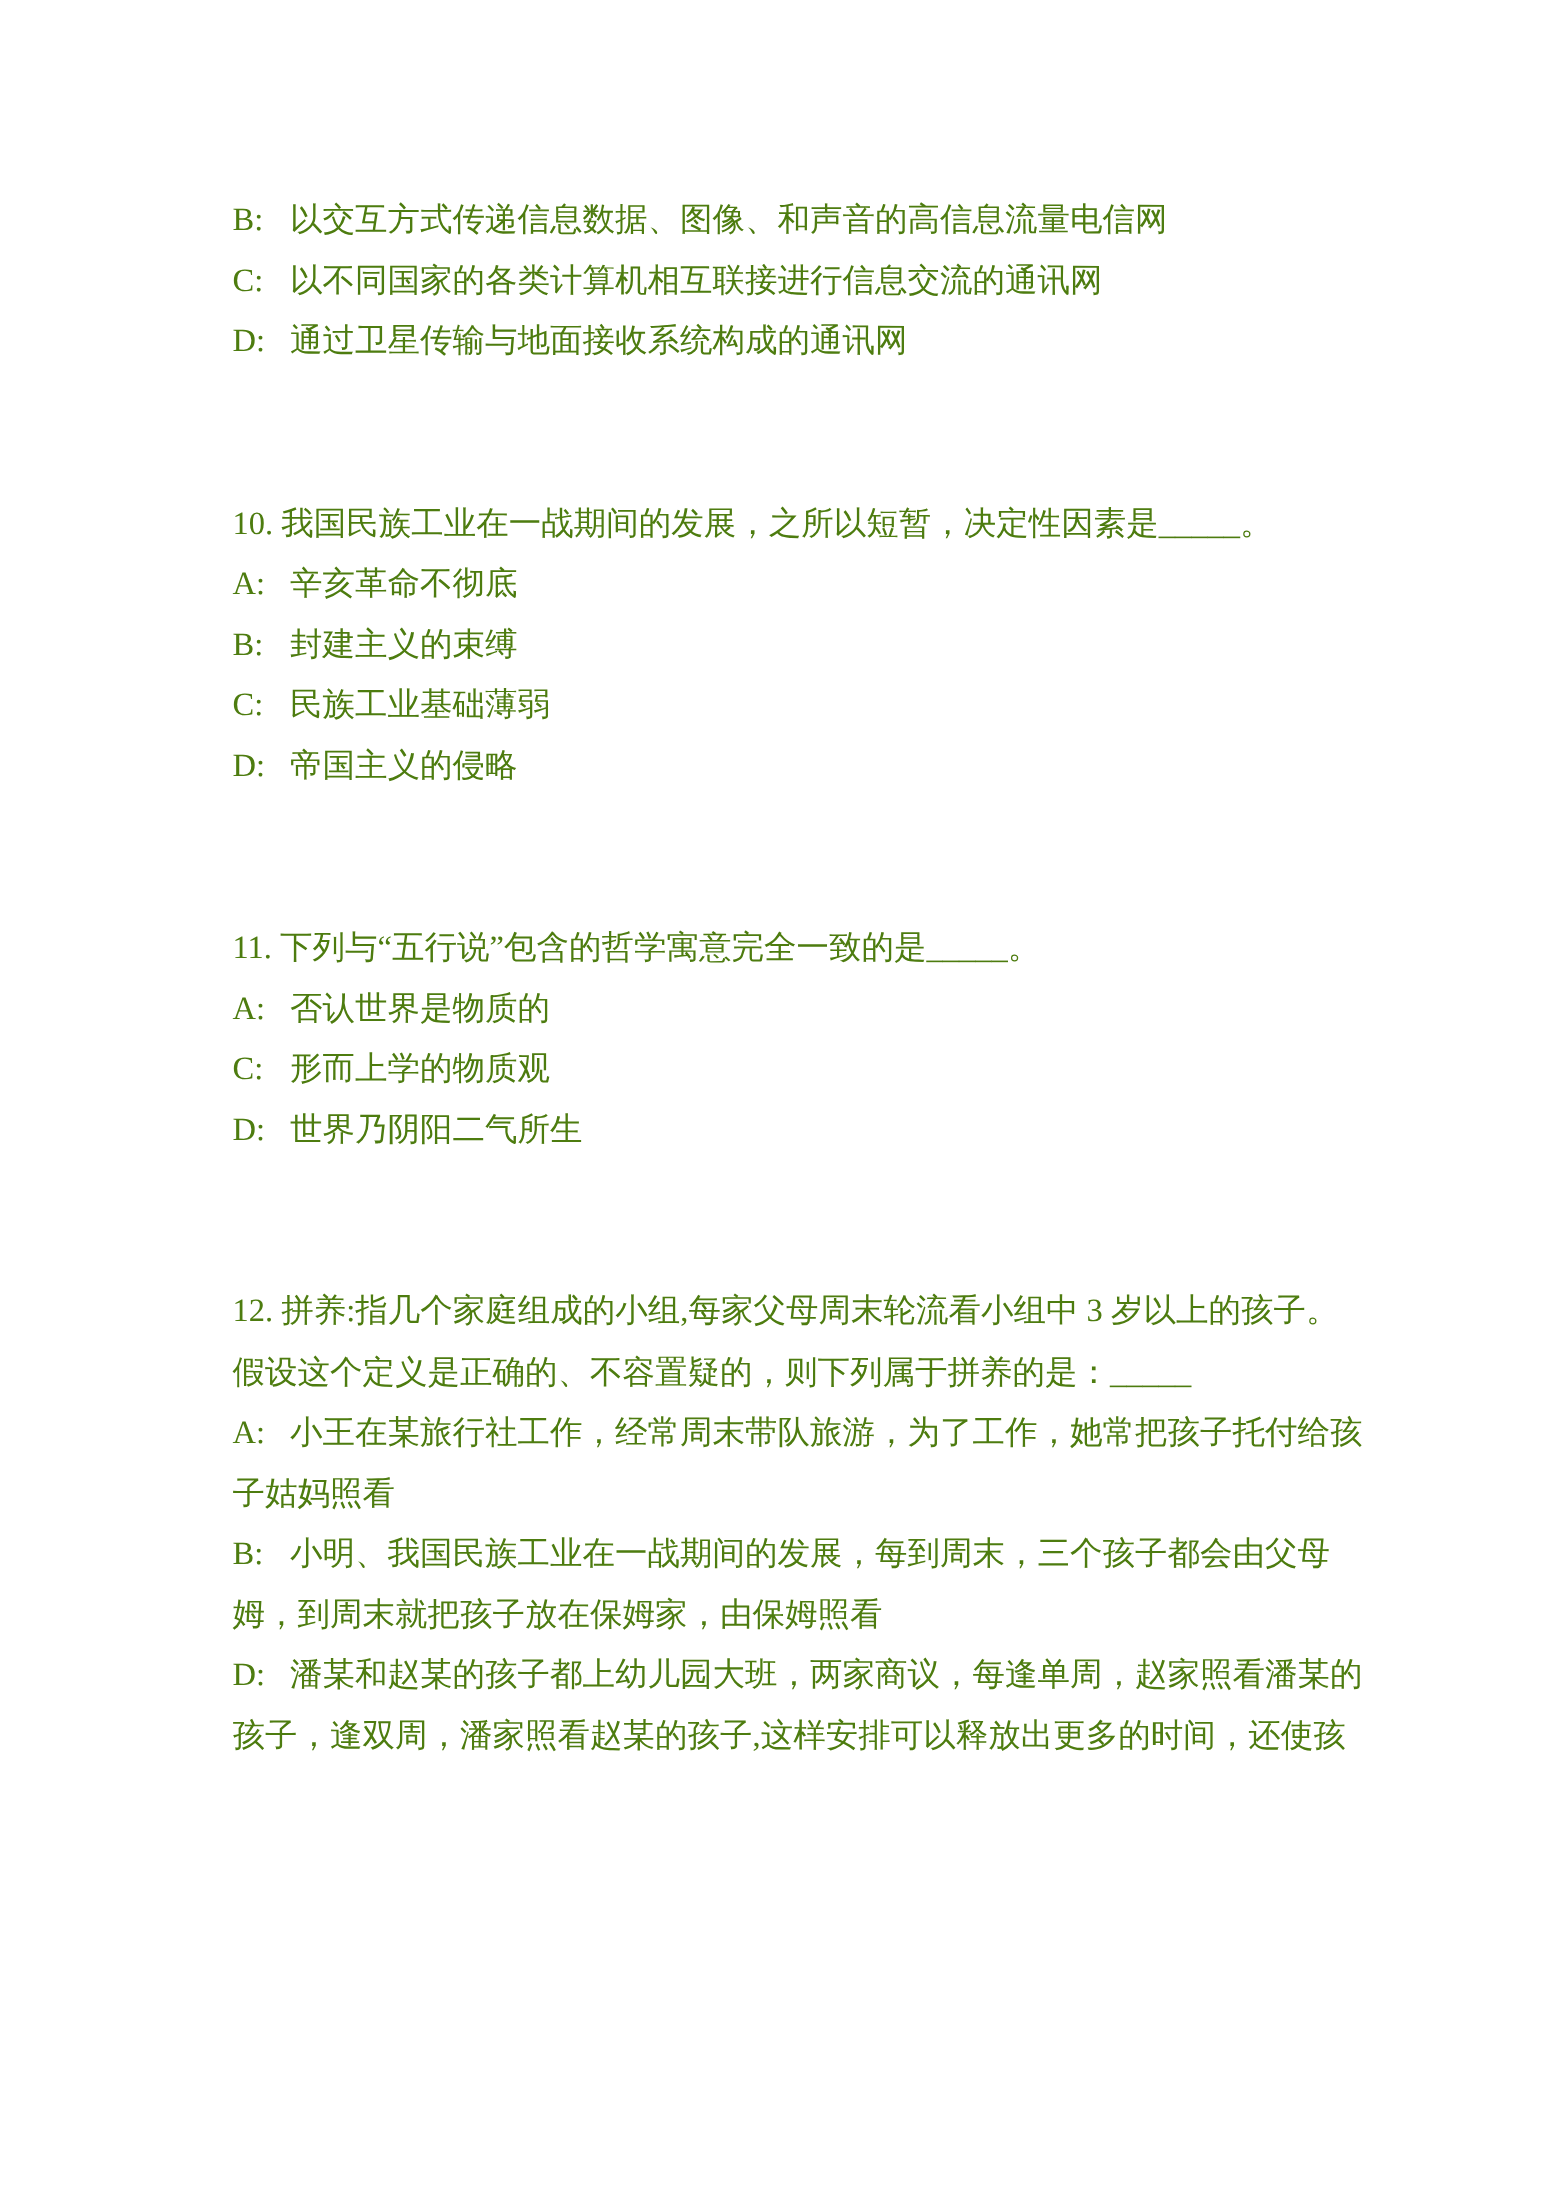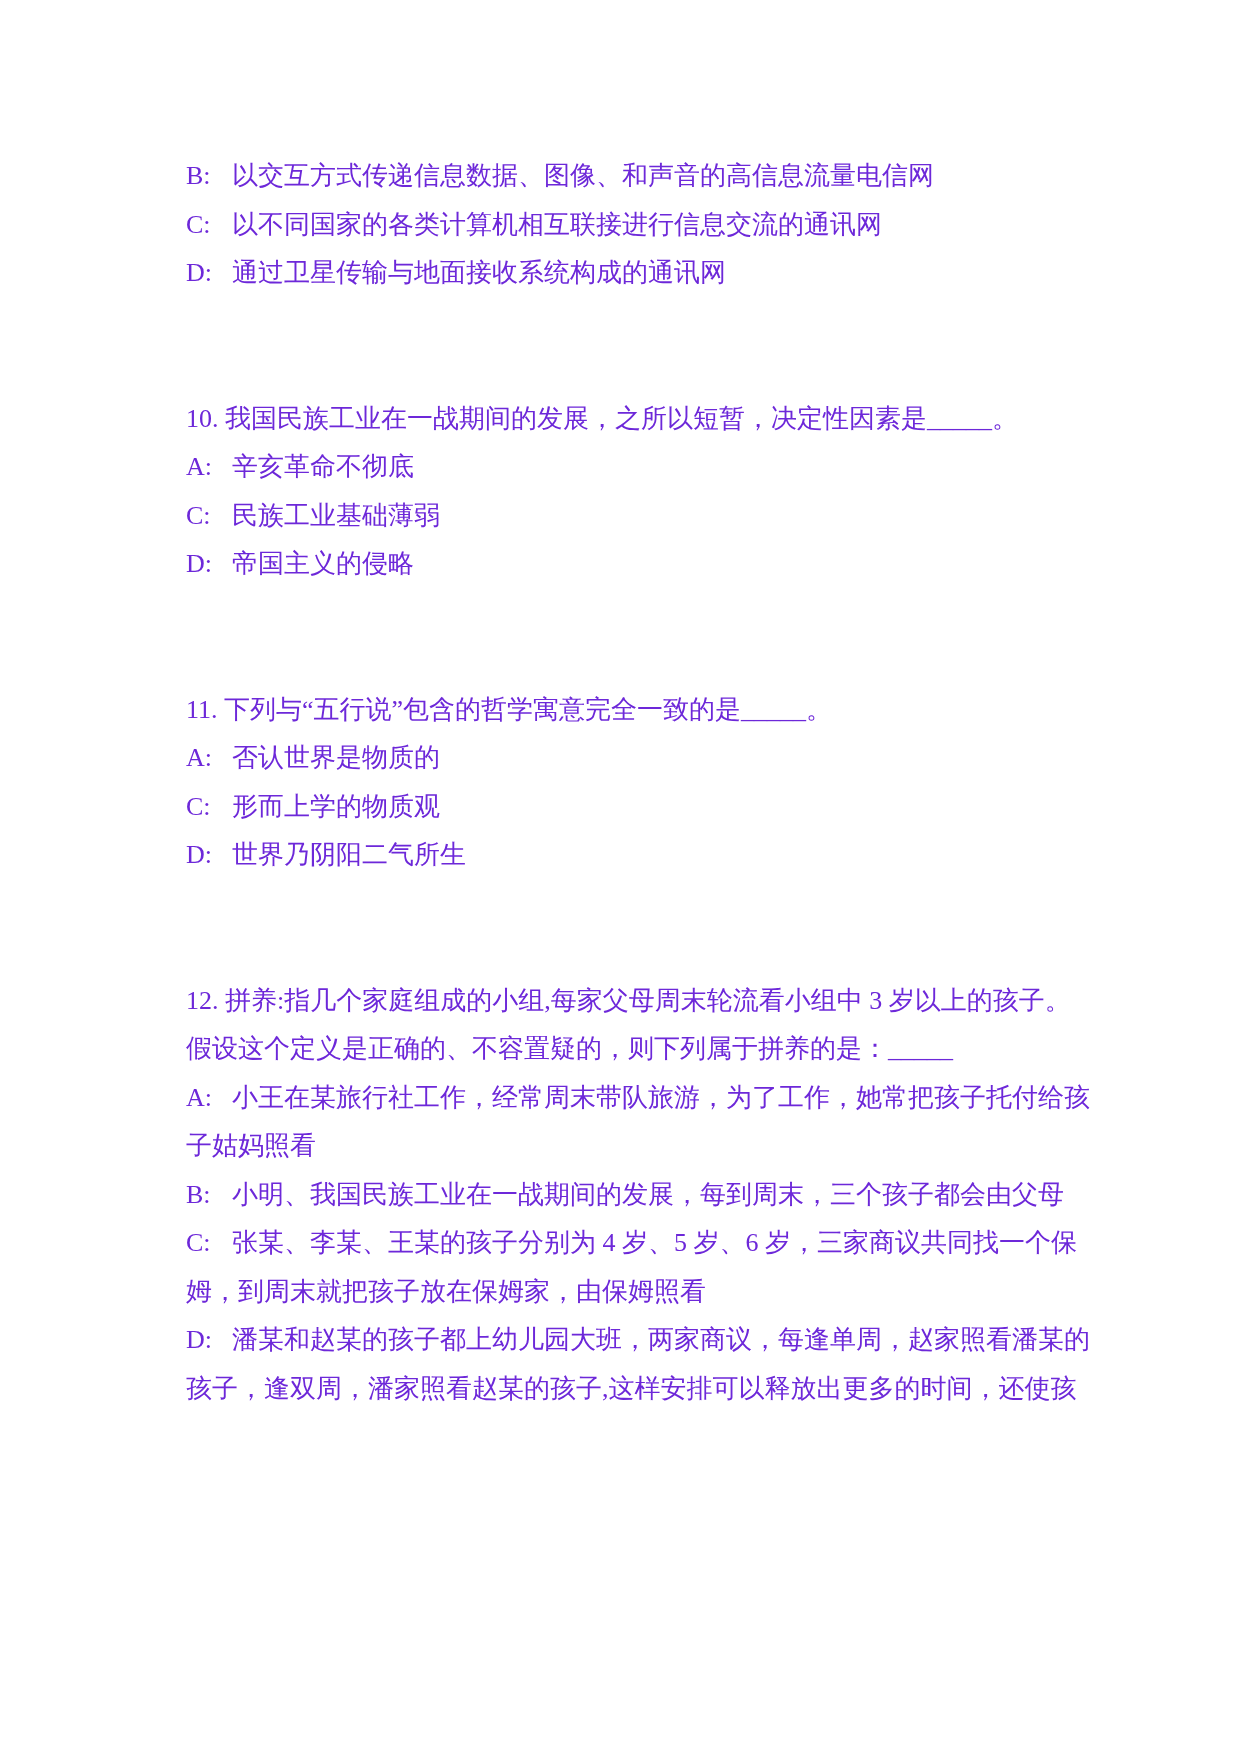--- a/index.html
+++ b/index.html
@@ -5,21 +5,21 @@
   html, body {
     margin: 0;
     padding: 0;
     background: #ffffff;
   }
   .page {
     position: relative;
     width: 1240px;
     height: 1753px;
     background: #ffffff;
-    color: #6d28d9;
+    color: #4d7c0f;
     font-family: "Liberation Serif", "DejaVu Serif", serif;
     overflow: hidden;
   }
   .content {
     position: absolute;
     left: 186px;
     top: 152px;
     width: 920px;
   }
   .question-block {
@@ -47,37 +47,37 @@
 
     <section class="question-block">
       <div class="line"><span class="lbl">B:</span><span>以交互方式传递信息数据、图像、和声音的高信息流量电信网</span></div>
       <div class="line"><span class="lbl">C:</span><span>以不同国家的各类计算机相互联接进行信息交流的通讯网</span></div>
       <div class="line"><span class="lbl">D:</span><span>通过卫星传输与地面接收系统构成的通讯网</span></div>
     </section>
 
     <section class="question-block">
       <div class="line"><span>10. 我国民族工业在一战期间的发展，之所以短暂，决定性因素是_____。</span></div>
       <div class="line"><span class="lbl">A:</span><span>辛亥革命不彻底</span></div>
+      <div class="line"><span class="lbl">B:</span><span>封建主义的束缚</span></div>
       <div class="line"><span class="lbl">C:</span><span>民族工业基础薄弱</span></div>
       <div class="line"><span class="lbl">D:</span><span>帝国主义的侵略</span></div>
     </section>
 
     <section class="question-block">
       <div class="line"><span>11. 下列与“五行说”包含的哲学寓意完全一致的是_____。</span></div>
       <div class="line"><span class="lbl">A:</span><span>否认世界是物质的</span></div>
       <div class="line"><span class="lbl">C:</span><span>形而上学的物质观</span></div>
       <div class="line"><span class="lbl">D:</span><span>世界乃阴阳二气所生</span></div>
     </section>
 
     <section class="question-block">
       <div class="line"><span>12. 拼养:指几个家庭组成的小组,每家父母周末轮流看小组中 3 岁以上的孩子。</span></div>
       <div class="line"><span>假设这个定义是正确的、不容置疑的，则下列属于拼养的是：_____</span></div>
       <div class="line"><span class="lbl">A:</span><span>小王在某旅行社工作，经常周末带队旅游，为了工作，她常把孩子托付给孩</span></div>
       <div class="line"><span>子姑妈照看</span></div>
       <div class="line"><span class="lbl">B:</span><span>小明、我国民族工业在一战期间的发展，每到周末，三个孩子都会由父母</span></div>
-      <div class="line"><span class="lbl">C:</span><span>张某、李某、王某的孩子分别为 4 岁、5 岁、6 岁，三家商议共同找一个保</span></div>
       <div class="line"><span>姆，到周末就把孩子放在保姆家，由保姆照看</span></div>
       <div class="line"><span class="lbl">D:</span><span>潘某和赵某的孩子都上幼儿园大班，两家商议，每逢单周，赵家照看潘某的</span></div>
       <div class="line"><span>孩子，逢双周，潘家照看赵某的孩子,这样安排可以释放出更多的时间，还使孩</span></div>
     </section>
 
   </div>
 </div>
 
 </body></html>

